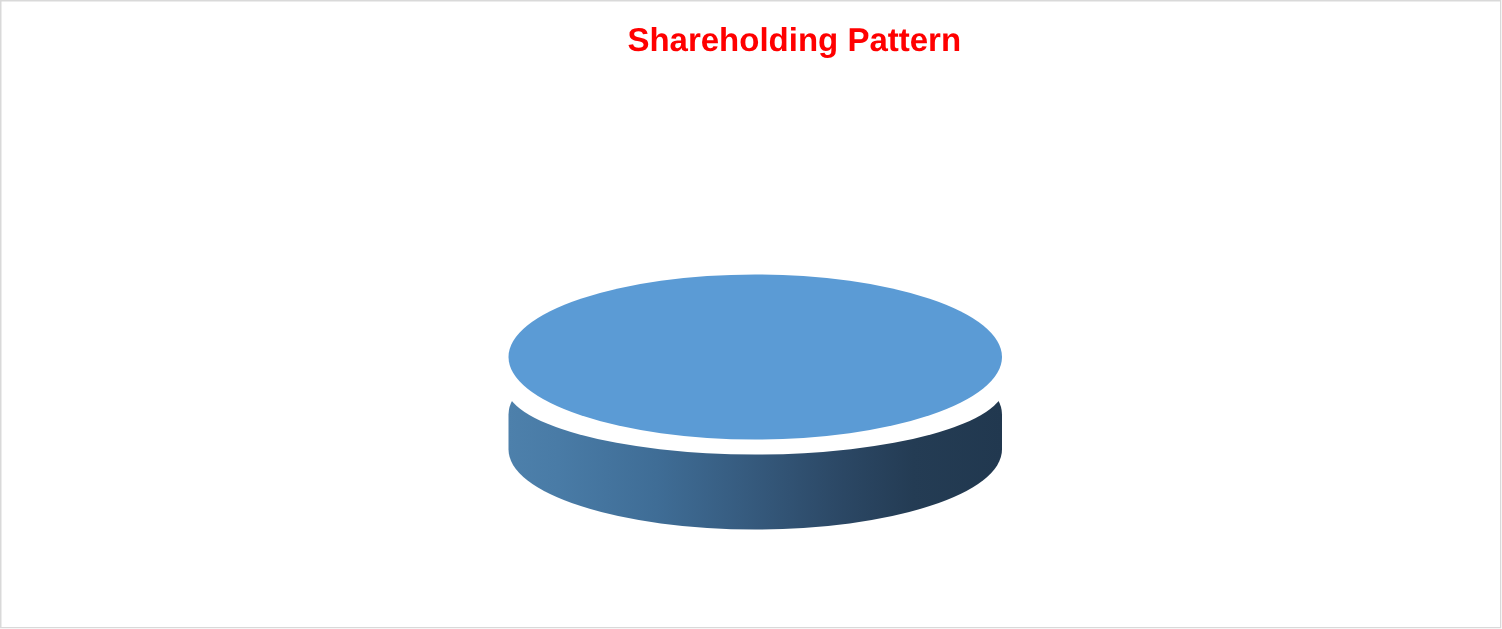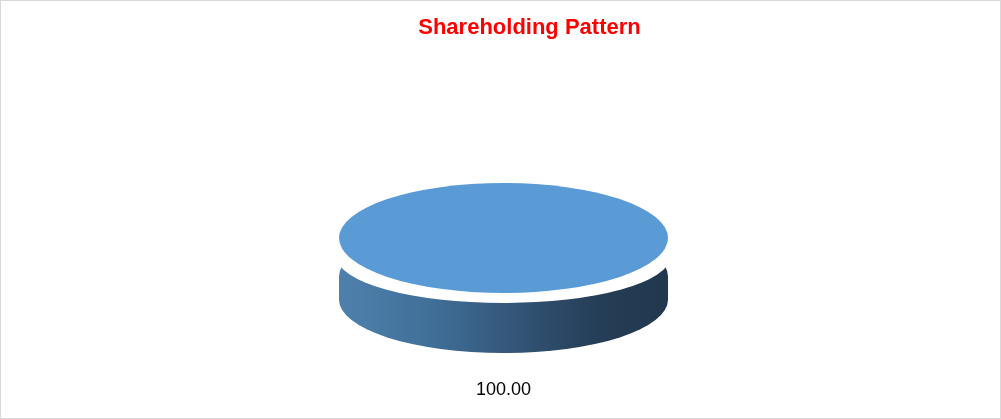--- a/index.html
+++ b/index.html
@@ -135,17 +135,14 @@
 
   <div id="chart-title">Shareholding Pattern</div>
 
 
   <div id="pie-wrap">
     <div class="pie-side"></div>
     <div class="pie-side-mask"></div>
     <div class="pie-top"></div>
   </div>
 
-  <div id="data-label">
-    <span class="dl-inner">100.00</span>
-  </div>
 
 </div>
 
 </body></html>

